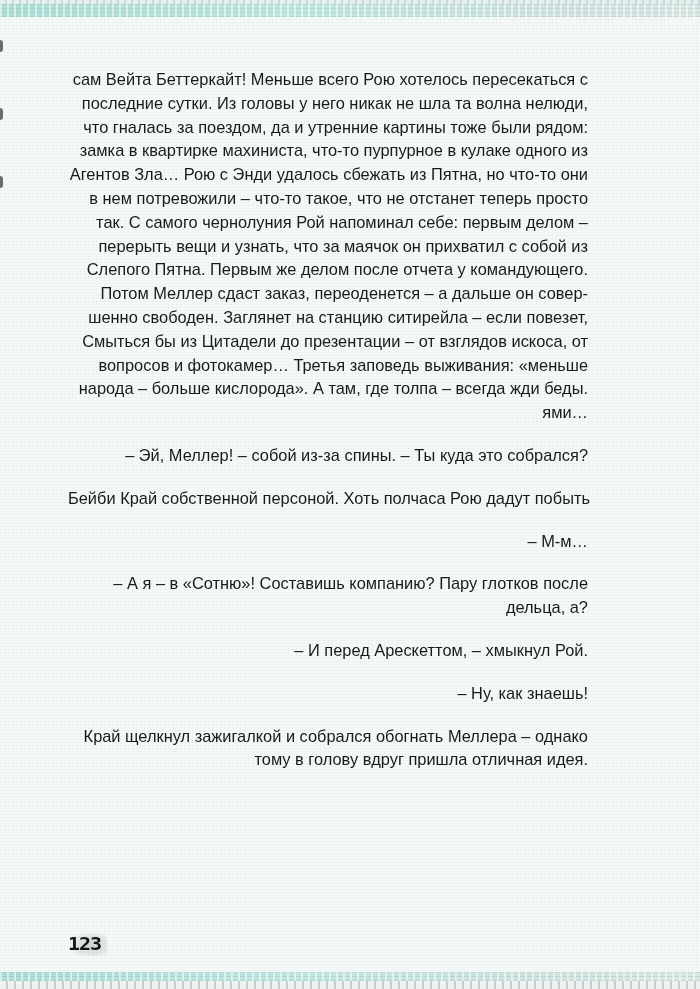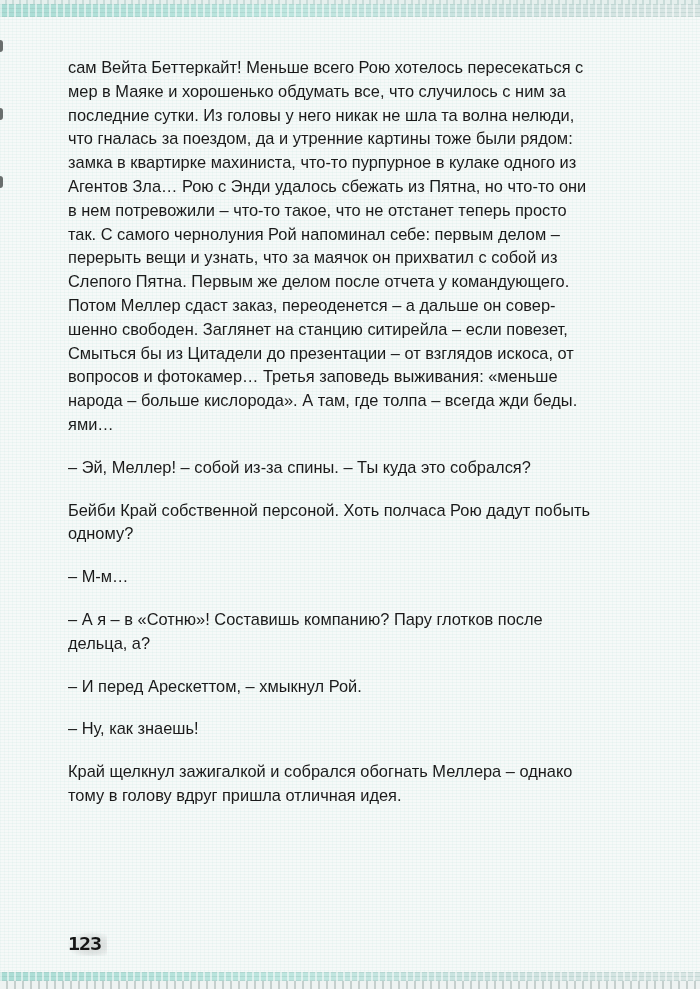--- a/index.html
+++ b/index.html
@@ -75,21 +75,22 @@
     }
     .page-text {
       position: absolute;
       left: 68px;
       top: 56px;
       width: 520px;
       font-size: 16.4px;
       line-height: 23.8px;
     }
     .page-text p {
-      margin: 0 0 19px 0;
+      margin: 12px 0 19px 0;
+      text-align: right;
     }
     .page-text .line {
       display: block;
       white-space: nowrap;
     }
     .page-number {
       position: absolute;
       left: 68px;
       top: 932px;
       font-family: "DejaVu Sans Mono", "Liberation Mono", monospace;
@@ -111,42 +112,40 @@
 
 <div class="binding-holes">
   <span style="top: 40px;"></span>
   <span style="top: 108px;"></span>
   <span style="top: 176px;"></span>
 </div>
 
 <div class="page-text">
   <p>
     <span class="line">сам Вейта Беттеркайт! Меньше всего Рою хотелось пересекаться с</span>
-    <span class="line">мер в Маяке и хорошенько обдумать все, что случилось с ним за</span>
     <span class="line">последние сутки. Из головы у него никак не шла та волна нелюди,</span>
     <span class="line">что гналась за поездом, да и утренние картины тоже были рядом:</span>
     <span class="line">замка в квартирке махиниста, что-то пурпурное в кулаке одного из</span>
     <span class="line">Агентов Зла… Рою с Энди удалось сбежать из Пятна, но что-то они</span>
     <span class="line">в нем потревожили – что-то такое, что не отстанет теперь просто</span>
     <span class="line">так. С самого чернолуния Рой напоминал себе: первым делом –</span>
     <span class="line">перерыть вещи и узнать, что за маячок он прихватил с собой из</span>
     <span class="line">Слепого Пятна. Первым же делом после отчета у командующего.</span>
     <span class="line">Потом Меллер сдаст заказ, переоденется – а дальше он совер-</span>
     <span class="line">шенно свободен. Заглянет на станцию ситирейла – если повезет,</span>
     <span class="line">Смыться бы из Цитадели до презентации – от взглядов искоса, от</span>
     <span class="line">вопросов и фотокамер… Третья заповедь выживания: «меньше</span>
     <span class="line">народа – больше кислорода». А там, где толпа – всегда жди беды.</span>
     <span class="line">ями…</span>
   </p>
   <p>
     <span class="line">– Эй, Меллер! – собой из-за спины. – Ты куда это собрался?</span>
   </p>
   <p>
     <span class="line">Бейби Край собственной персоной. Хоть полчаса Рою дадут побыть</span>
-    <span class="line">одному?</span>
   </p>
   <p>
     <span class="line">– М-м…</span>
   </p>
   <p>
     <span class="line">– А я – в «Сотню»! Составишь компанию? Пару глотков после</span>
     <span class="line">дельца, а?</span>
   </p>
   <p>
     <span class="line">– И перед Арескеттом, – хмыкнул Рой.</span>

